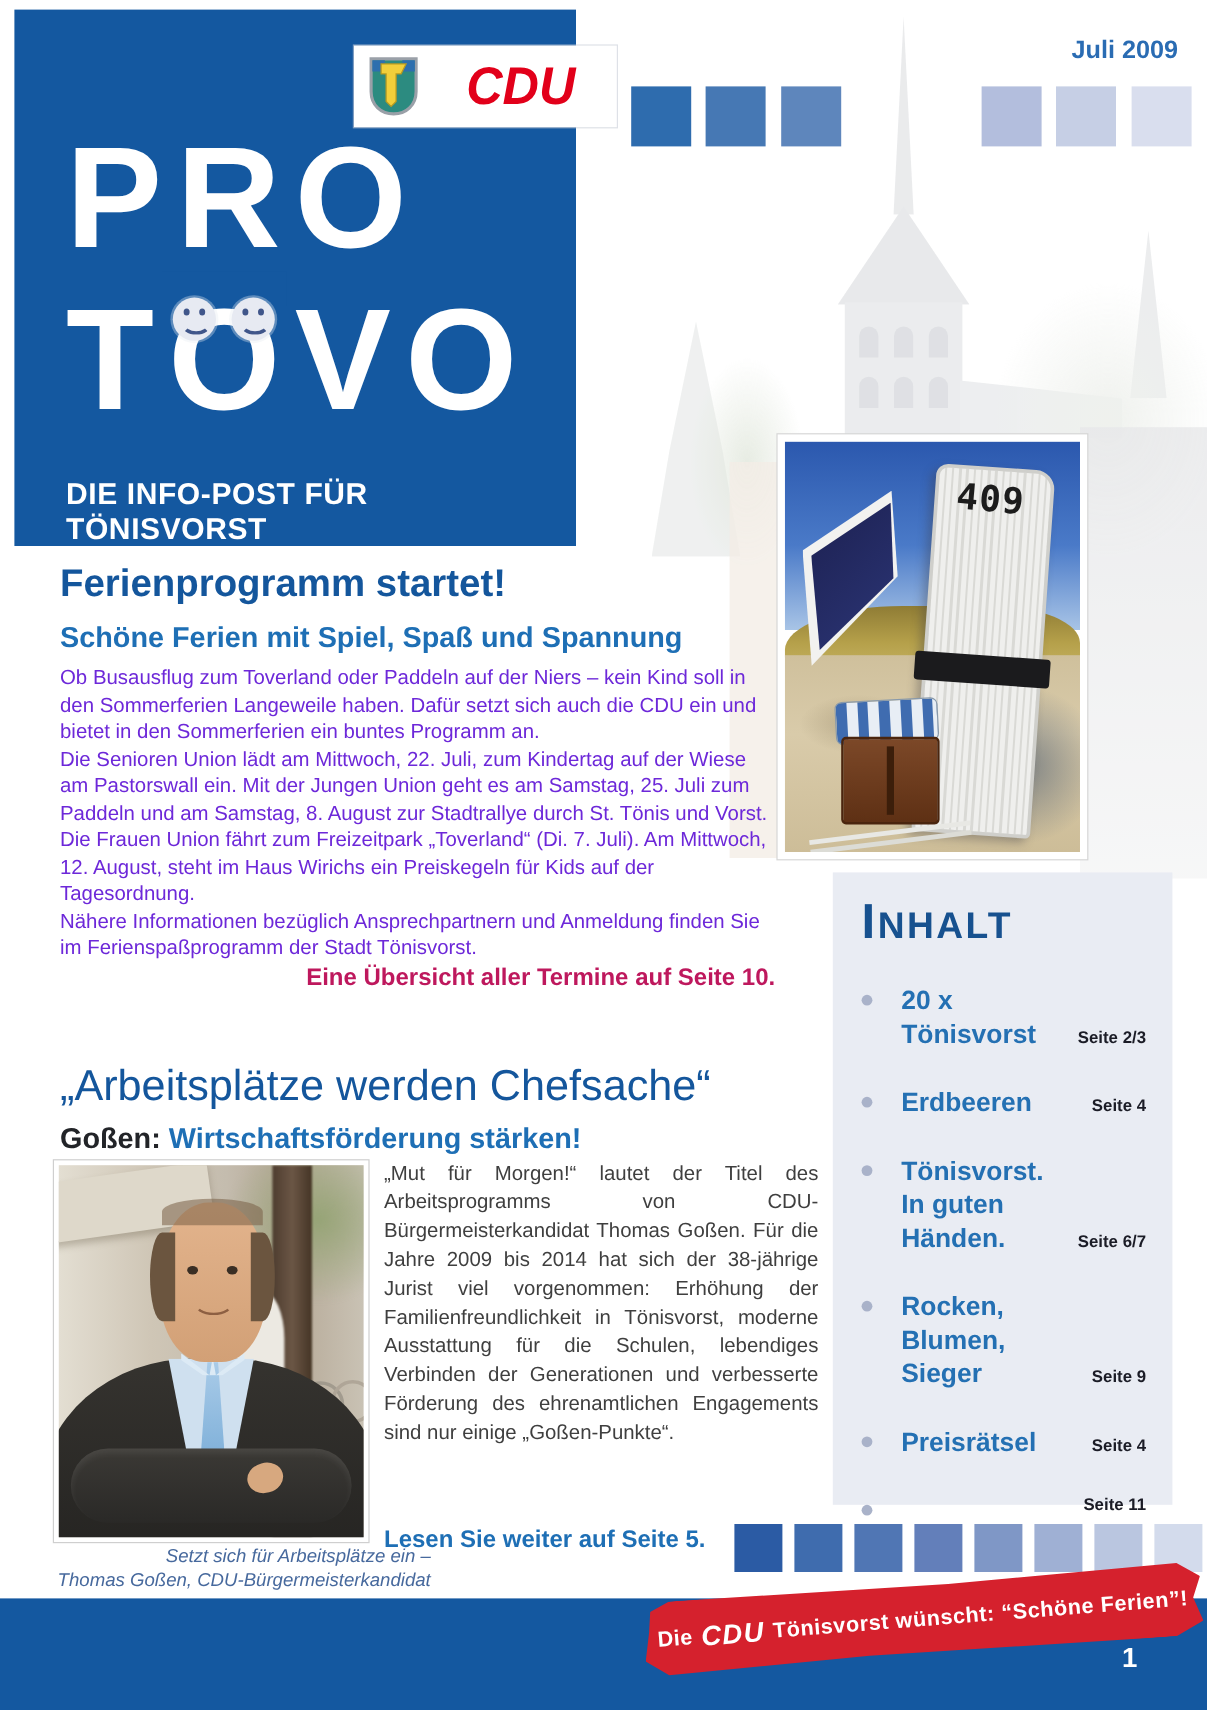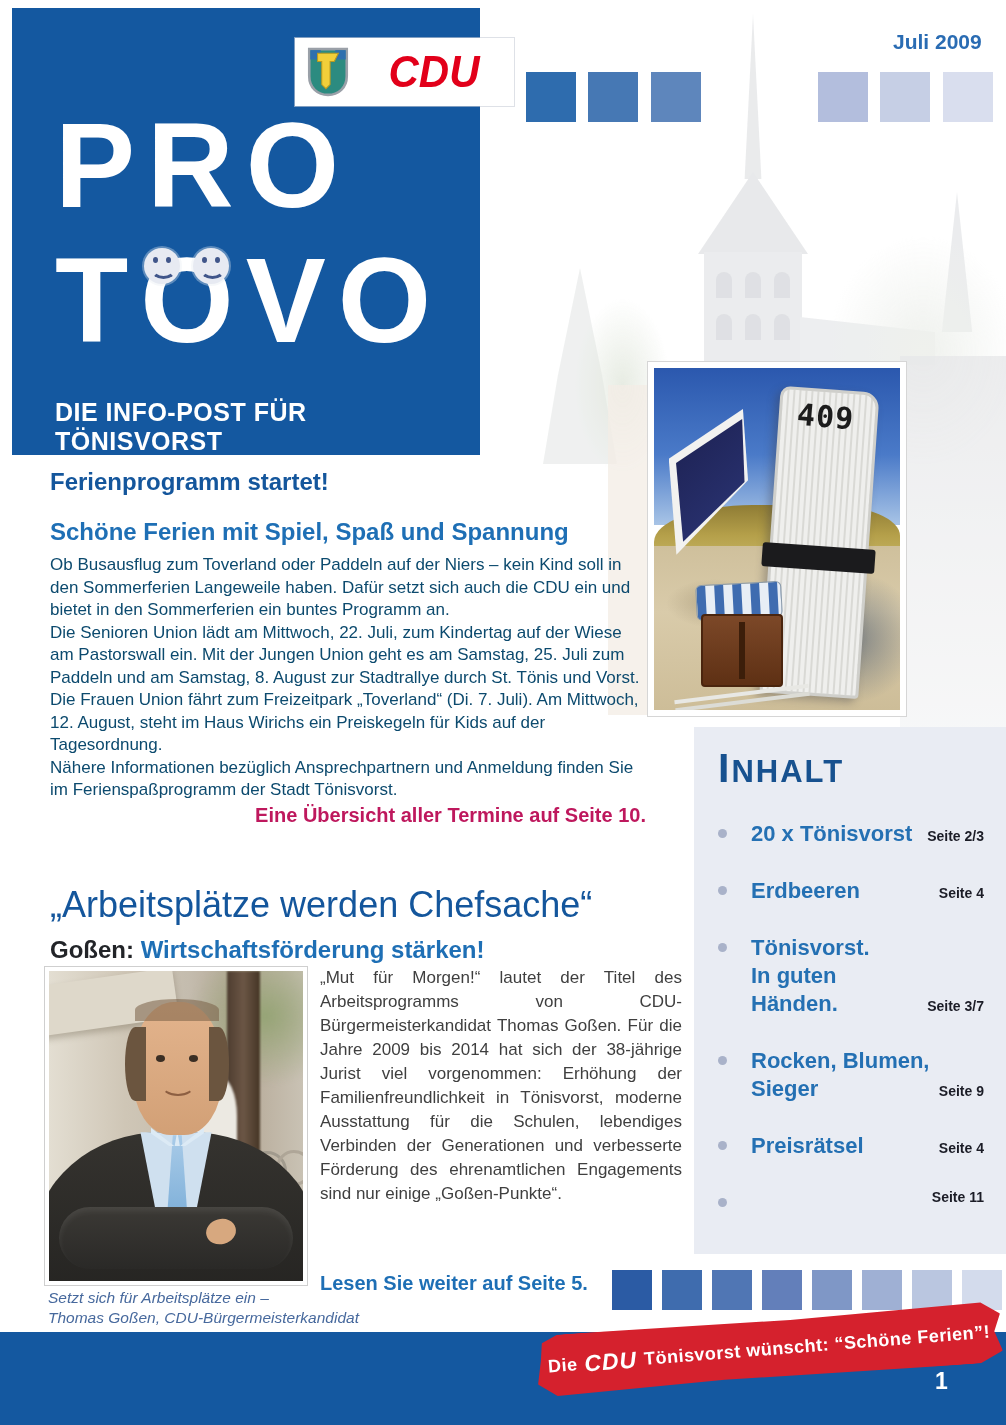--- a/index.html
+++ b/index.html
@@ -82,23 +82,23 @@
   .strap{position:absolute;left:44%;top:52%;width:46%;height:7%;background:#1b1b1d;transform:rotate(4deg);border-radius:3px;}
   .cushion{position:absolute;left:17%;top:63%;width:34%;height:10%;transform:rotate(-3deg);border-radius:6px;
            background:repeating-linear-gradient(90deg,#3f6cb0 0 9px,#e8eef5 9px 18px);border:1px solid #8899aa;}
   .chest{position:absolute;left:19%;top:72%;width:32%;height:20%;background:linear-gradient(180deg,#7c4828,#5e3014);
          border-radius:4px;border:2px solid #4a250e;}
   .chest::before{content:"";position:absolute;left:46%;top:8%;width:8%;height:84%;background:#3c1e0a;}
   .skid{position:absolute;left:8%;bottom:4%;width:55%;height:4px;background:#e8e8e4;transform:rotate(-7deg);
         box-shadow:0 8px 0 #dcdcd6;}
 
   
-  .a1-h1{position:absolute;left:50px;top:468px;color:#14569c;font-weight:700;font-size:24px;}
+  .a1-h1{position:absolute;left:50px;top:468px;color:#14569c;font-weight:700;font-size:32px;}
   .a1-h2{position:absolute;left:50px;top:518px;color:#1e6fb5;font-weight:700;font-size:24px;}
-  .a1-body{position:absolute;left:50px;top:554px;width:596px;color:#0c4a6e;font-size:17px;line-height:22.5px;}
+  .a1-body{position:absolute;left:50px;top:554px;width:596px;color:#6d28d9;font-size:17px;line-height:22.5px;}
   .a1-body p{margin:0;}
   .more1{position:absolute;left:50px;top:804px;width:596px;text-align:right;color:#be185d;font-weight:700;font-size:20px;}
 
   .a2-h1{position:absolute;left:50px;top:884px;color:#14569c;font-weight:400;font-size:36px;}
   .a2-h2{position:absolute;left:50px;top:936px;font-weight:700;font-size:24px;color:#222428;}
   .a2-h2 .rest{color:#1e6fb5;}
   .a2-body{position:absolute;left:320px;top:966px;width:362px;color:#3f3f3f;font-size:17px;line-height:24px;text-align:justify;}
   .a2-body p{margin:0;}
   .more2{position:absolute;left:320px;top:1272px;color:#1e6fb5;font-weight:700;font-size:20px;}
 
@@ -130,24 +130,24 @@
           clip-path:polygon(0 0,45% 100%,50% 20%,55% 100%,100% 0,100% 30%,55% 120%,45% 120%,0 30%);}
   .head{position:absolute;left:33%;top:10%;width:35%;height:43%;background:linear-gradient(180deg,#e3b48d,#d2a076);
         border-radius:46% 46% 42% 42%;}
   .hairL{position:absolute;left:30%;top:18%;width:8%;height:24%;background:#6b553f;border-radius:50% 0 0 50%;}
   .hairR{position:absolute;left:63%;top:18%;width:8%;height:24%;background:#6b553f;border-radius:0 50% 50% 0;}
   .hairTop{position:absolute;left:34%;top:9%;width:33%;height:7%;background:rgba(120,95,70,.55);border-radius:50% 50% 0 0;}
   .eyeL,.eyeR{position:absolute;top:27%;width:3.5%;height:2.2%;background:#3a2e24;border-radius:50%;}
   .eyeL{left:42%;} .eyeR{left:55%;}
   .smile{position:absolute;left:44%;top:33%;width:12%;height:6%;border:2.5px solid transparent;
          border-bottom-color:#8d5f42;border-radius:50%;}
-  .caption{position:absolute;left:48px;top:1288px;color:#47699d;font-style:italic;font-size:15.5px;line-height:20px;}
-
-  
-  .toc{position:absolute;left:694px;top:727px;width:312px;height:527px;background:#e9ecf3;box-sizing:border-box;
+  .caption{position:absolute;left:48px;top:1288px;color:#47699d;font-style:italic;font-size:15.5px;line-height:20px;text-align:right;}
+
+  
+  .toc{position:absolute;left:694px;top:727px;width:283px;height:527px;background:#e9ecf3;box-sizing:border-box;
        padding:18px 22px 0 24px;}
   .toc-title{margin:0 0 28px 0;color:#17518f;font-weight:700;font-size:31px;letter-spacing:2px;text-transform:uppercase;}
   .toc-title::first-letter{font-size:41px;}
   .toc-row{display:flex;align-items:flex-end;margin-bottom:29px;}
   .toc-bullet{width:9px;height:9px;border-radius:50%;background:#a9b2c9;margin:0 12px 0 0;align-self:flex-start;margin-top:9px;flex:none;}
   .toc-label{color:#2470b3;font-weight:700;font-size:22px;line-height:28px;white-space:pre-line;margin-left:12px;}
   .toc-page{margin-left:auto;color:#1b1c26;font-weight:700;font-size:14px;padding-bottom:4px;white-space:nowrap;}
 
   
   .ribbon{position:absolute;left:536px;top:1318px;width:466px;height:62px;background:#d5212d;transform:rotate(-4.5deg);
@@ -283,21 +283,21 @@
     </div>
     <div class="toc-row">
       <div class="toc-bullet"></div>
       <div class="toc-label">Erdbeeren</div>
       <div class="toc-page">Seite 4</div>
     </div>
     <div class="toc-row">
       <div class="toc-bullet"></div>
       <div class="toc-label">Tönisvorst.
 In guten Händen.</div>
-      <div class="toc-page">Seite 3/7</div>
+      <div class="toc-page">Seite 6/7</div>
     </div>
     <div class="toc-row">
       <div class="toc-bullet"></div>
       <div class="toc-label">Rocken, Blumen,
 Sieger</div>
       <div class="toc-page">Seite 9</div>
     </div>
     <div class="toc-row">
       <div class="toc-bullet"></div>
       <div class="toc-label">Preisrätsel</div>

